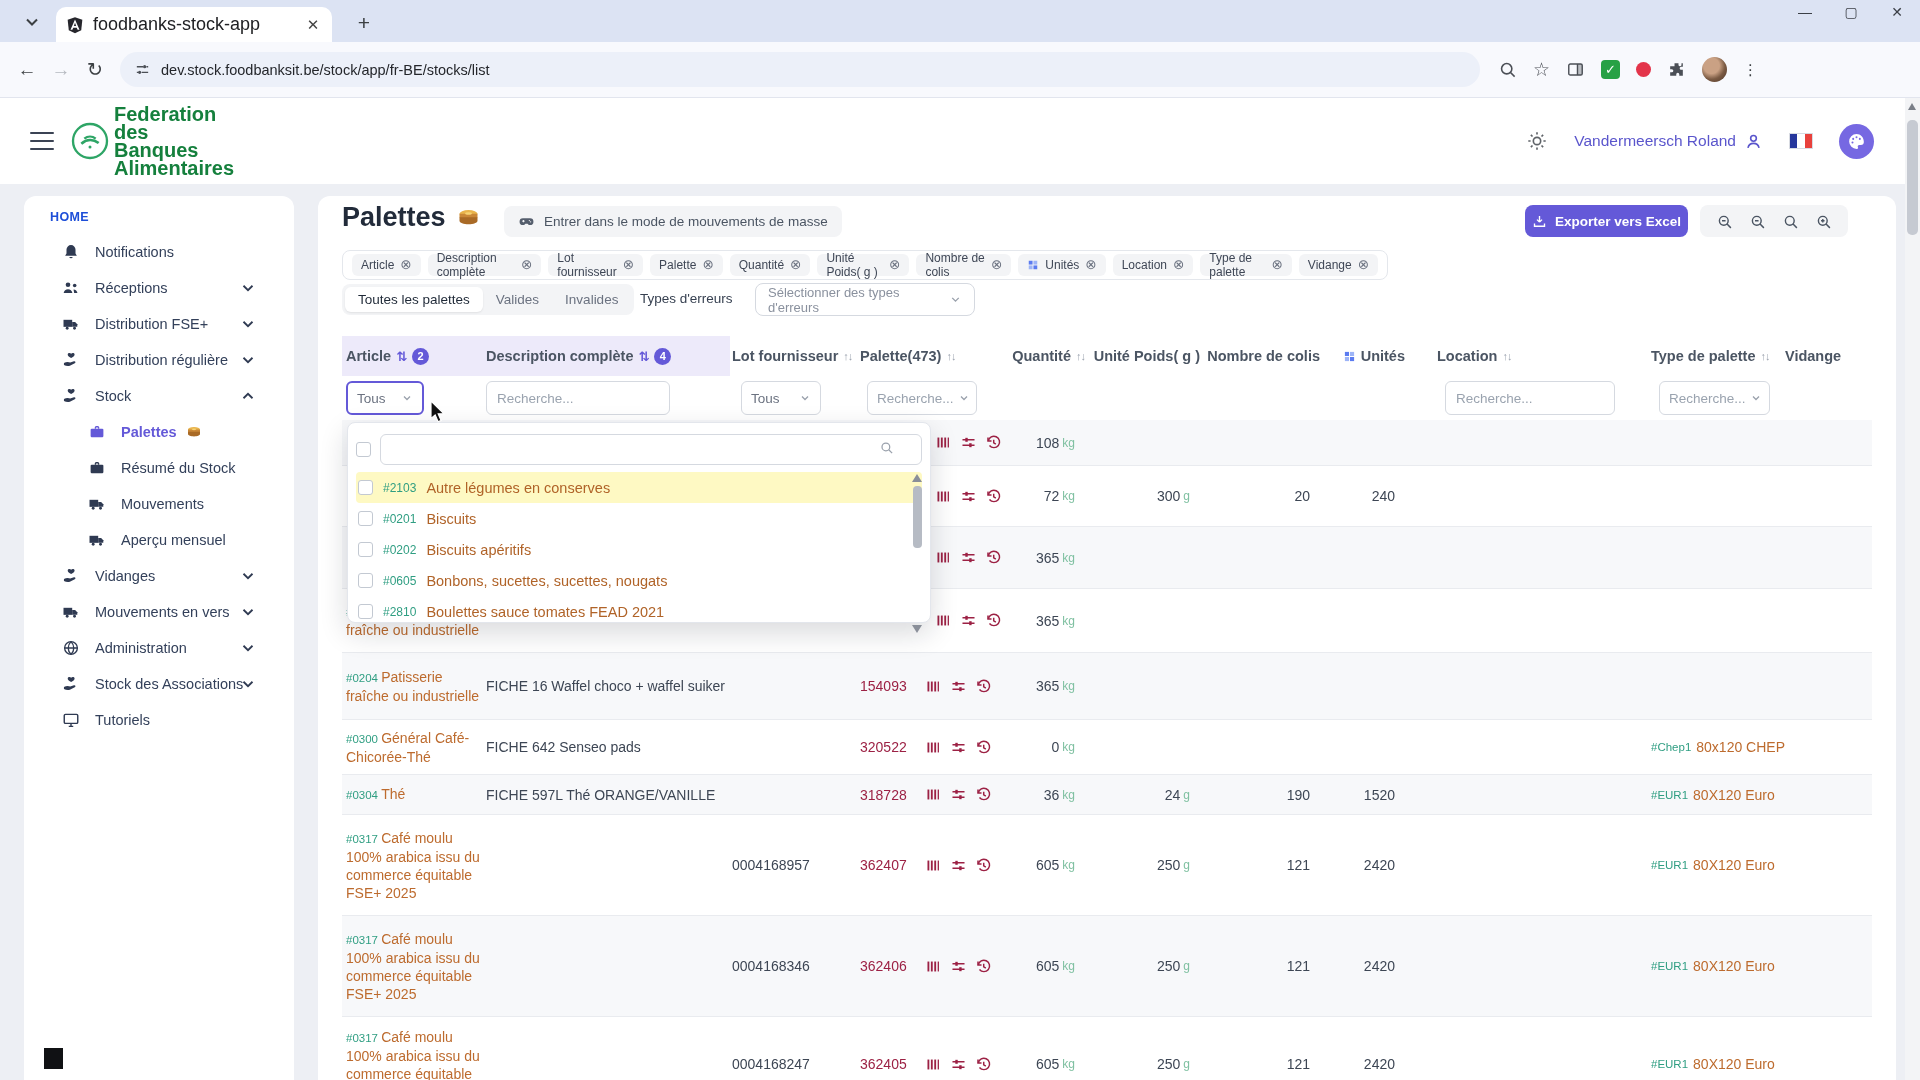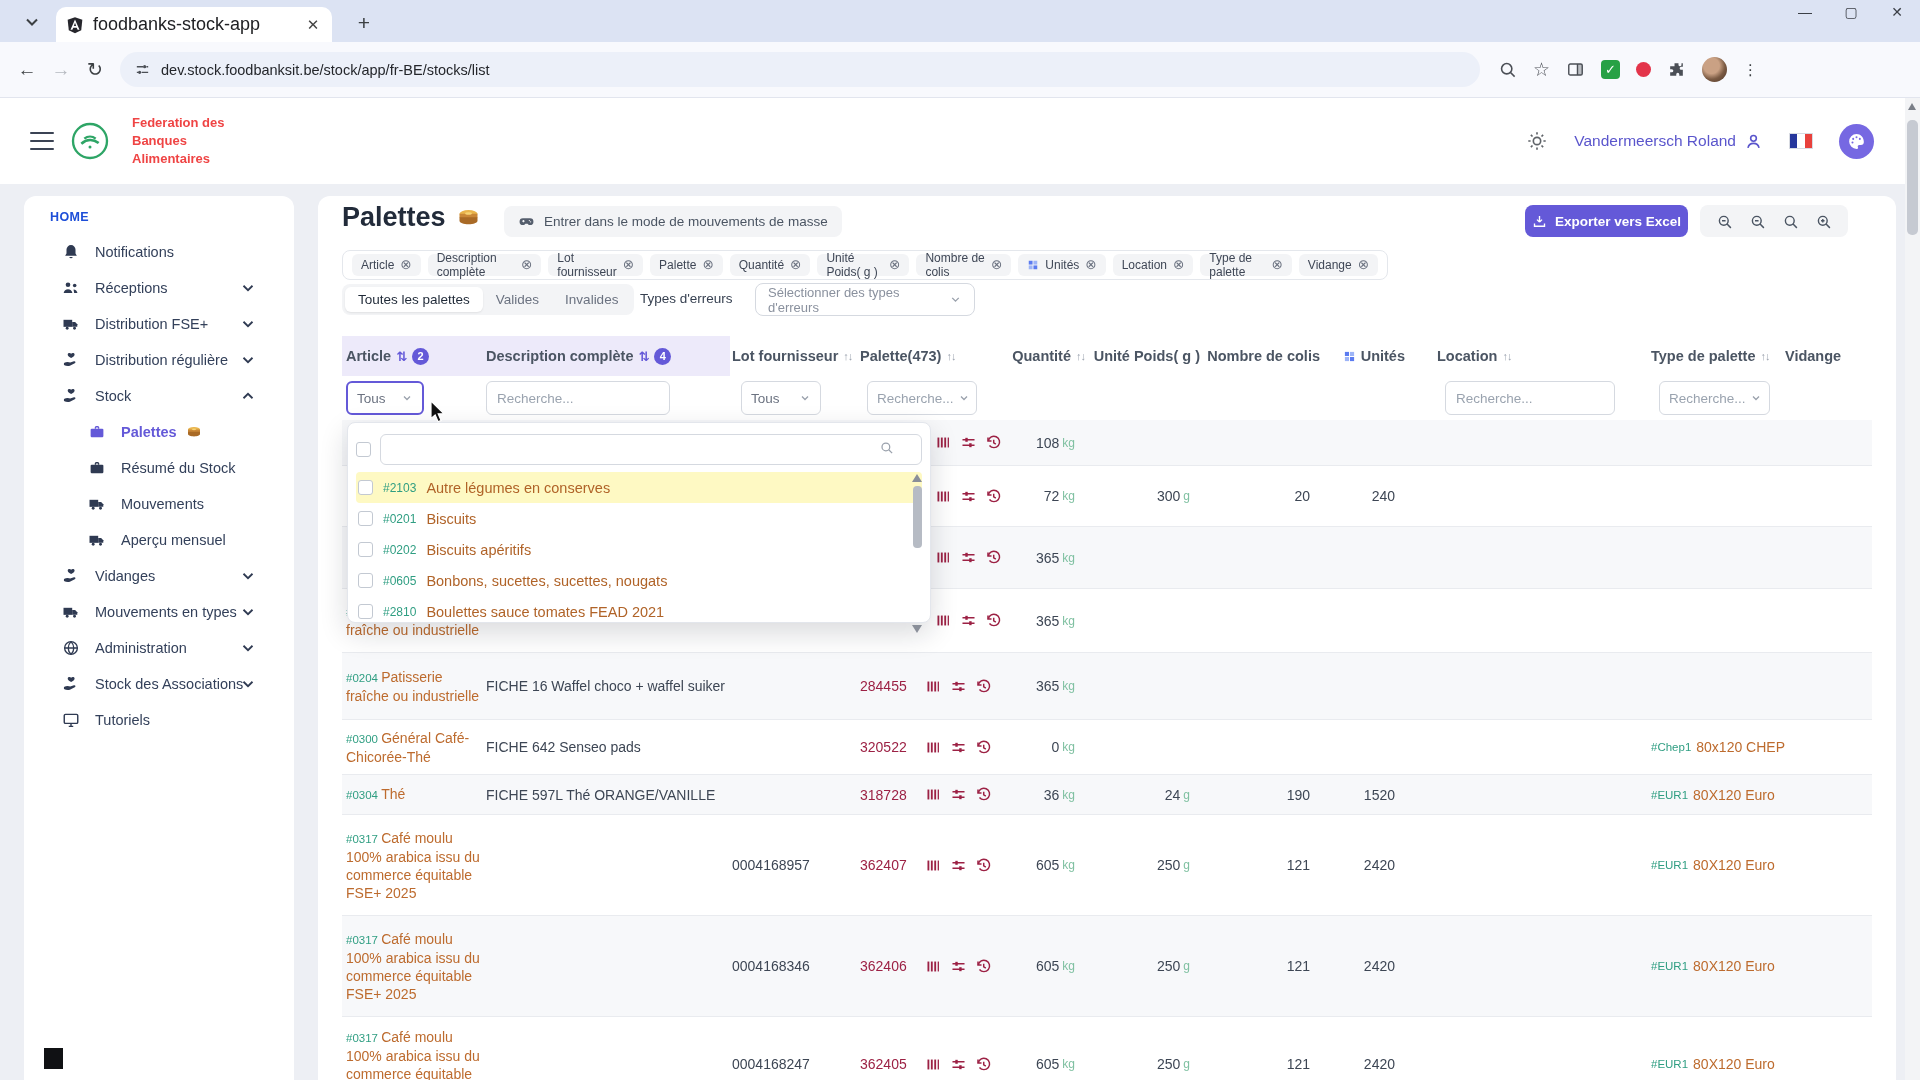--- a/index.html
+++ b/index.html
@@ -24,21 +24,21 @@
   .tbicons{display:flex;align-items:center;gap:16px;margin-left:18px;color:#4b4f56}
   .extg{width:19px;height:19px;background:#27a145;border-radius:4px;color:#fff;font-size:13px;line-height:19px;text-align:center}
   .extr{width:15px;height:15px;background:#e3344a;border-radius:50%}
   .avatar{width:25px;height:25px;border-radius:50%;background:radial-gradient(circle at 38% 35%,#caa184 0 35%,#7a5a43 60%,#4c3426)}
   .kebab{font-size:15px;color:#3c4043;letter-spacing:0}
   
   #appheader{position:absolute;left:0;top:98px;width:1920px;height:86px;background:#fff;display:flex;align-items:center}
   .burger{margin-left:30px;width:24px;height:18px;display:flex;flex-direction:column;justify-content:space-between}
   .burger i{height:2.4px;background:#3b4354;border-radius:2px}
   .orglogo{width:40px;height:40px;margin-left:16px}
-  .orgname{margin-left:22px;width:120px;font-size:13px;font-weight:700;color:#ef4444;line-height:18px}
+  .orgname{margin-left:4px;width:120px;font-size:20px;font-weight:700;color:#15803d;line-height:18px}
   .hright{position:absolute;right:46px;top:0;height:86px;display:flex;align-items:center;gap:26px}
   .sunic{width:22px;height:22px;color:#5f6368}
   .uname{display:flex;align-items:center;gap:8px;color:#5a55cc;font-size:15.5px}
   .personic{width:19px;height:19px;color:#5a55cc}
   .flag{width:24px;height:16px;display:flex;border:1px solid #d8dbe2}
   .flag i{flex:1}
   .globebtn{width:35px;height:35px;border-radius:50%;background:#7668e2;display:flex;align-items:center;justify-content:center}
   .globebtn .ic{width:21px;height:21px}
   
   #sidebar{position:absolute;left:24px;top:196px;width:270px;height:884px;background:#fff;border-radius:12px 12px 0 0;padding-top:14px}
@@ -380,21 +380,21 @@
       </div>
       <div class="nav-item">
         <span class="ic">
           <svg viewBox="0 0 24 24" fill="currentColor">
             <path d="M2 6.4h11.6v9.4H2z"></path>
             <path d="M13.6 9.4h3.9l2.9 3v3.4h-6.8z"></path>
             <circle cx="6.9" cy="17.7" r="1.9"></circle>
             <circle cx="16.7" cy="17.7" r="1.9"></circle>
           </svg>
         </span>
-        <span class="nav-label">Mouvements en types</span>
+        <span class="nav-label">Mouvements en vers</span>
         <span class="ic nav-chev">
           <svg viewBox="0 0 24 24" fill="none" stroke="currentColor" stroke-width="2.4">
             <polyline points="6 9 12 15 18 9"></polyline>
           </svg>
         </span>
       </div>
       <div class="nav-item">
         <span class="ic">
           <svg viewBox="0 0 24 24" fill="none" stroke="currentColor" stroke-width="1.8">
             <circle cx="12" cy="12" r="8.5"></circle>
@@ -848,21 +848,21 @@
         <div class="cell c10"></div>
         <div class="cell c11"></div>
       </div>
       <div class="row shade" style="height: 67px;">
         <div class="cell c1 wrap" style="align-self: center;"><span class="acode">#0204 </span><span class="aname">Patisserie fraîche ou industrielle</span></div>
         <div class="cell c2">
           <span>FICHE 16 Waffel choco + waffel suiker</span>
         </div>
         <div class="cell c3"></div>
         <div class="cell c4">
-          <span class="palnum">284455</span>
+          <span class="palnum">154093</span>
           <span class="rowicons" style="margin-left: 18px;">
             <span class="ic">
               <svg viewBox="0 0 24 24" fill="currentColor">
                 <rect x="3.5" y="5" width="2.6" height="14"></rect>
                 <rect x="8.3" y="5" width="2.6" height="14"></rect>
                 <rect x="13.1" y="5" width="2.6" height="14"></rect>
                 <rect x="17.9" y="5" width="1.8" height="14"></rect>
               </svg>
             </span>
             <span class="ic">

